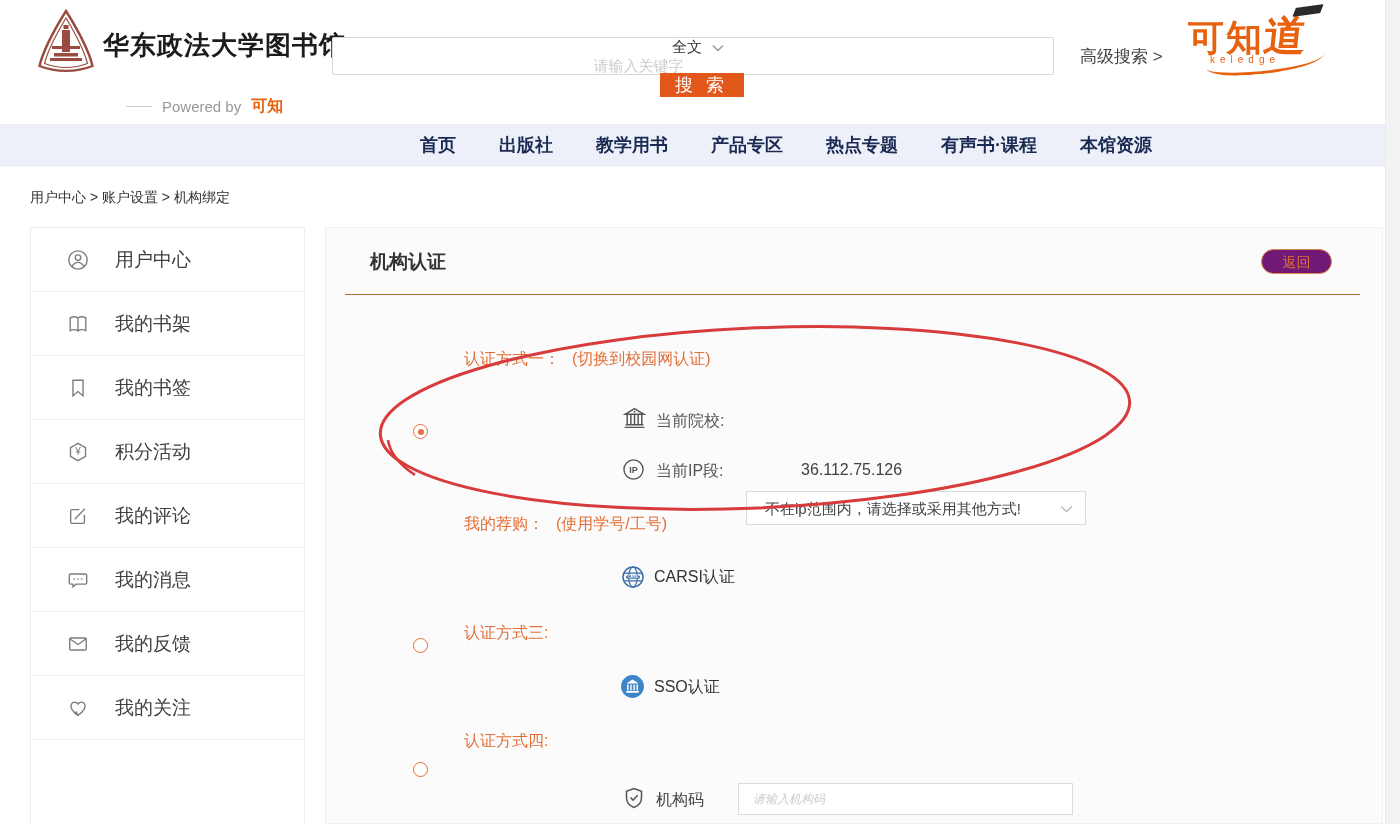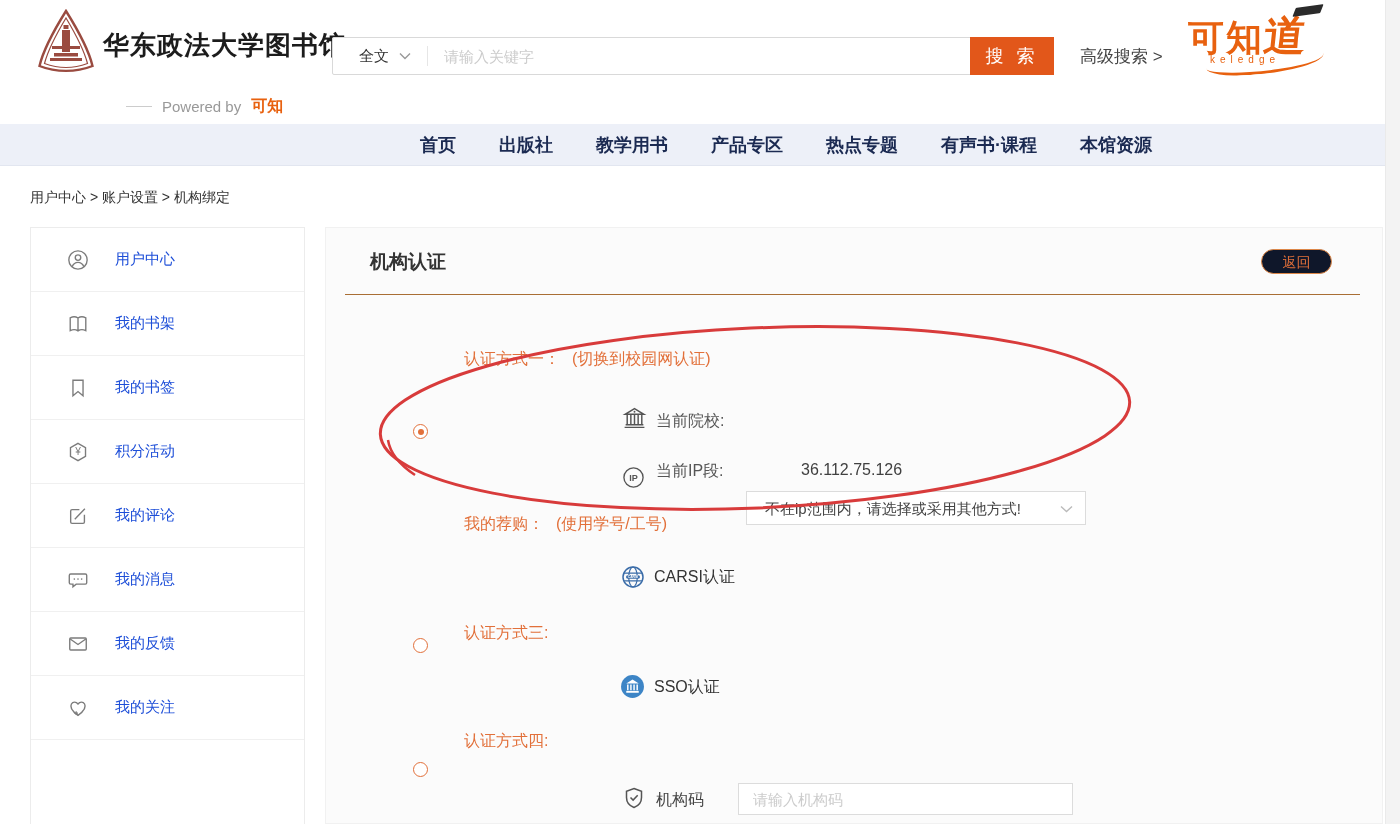--- a/index.html
+++ b/index.html
@@ -32,42 +32,42 @@
 
   
   .nav { position:absolute; left:0; top:124px; width:1400px; height:42px; background:#edf0f8; border-bottom:1px solid #e2e6f0; display:flex; align-items:center; padding-left:420px; gap:43px; }
   .nav-item { font-size:18px; font-weight:700; color:#1b2a52; cursor:pointer; white-space:nowrap; }
 
   .breadcrumb { font-size:14px; color:#333; }
 
   
   .sidebar { position:absolute; left:30px; top:227px; width:275px; height:597px; background:#fff; border:1px solid #ececec; border-bottom:none; }
   .side-item { display:flex; align-items:center; height:64px; padding-left:36px; gap:26px; border-bottom:1px solid #f0f0f0; cursor:pointer; }
-  .side-item .lbl { font-size:15px; color:#1d4ed8; }
+  .side-item .lbl { font-size:19px; color:#404040; }
   .side-item svg { flex:0 0 auto; }
 
   
   .panel { position:absolute; left:325px; top:227px; width:1058px; height:597px; background:#fbfbfb; border:1px solid #f1f1f1; }
   .panel-title { font-size:19px; font-weight:700; color:#333; }
-  .back-btn { width:71px; height:25px; border:1px solid #dd8748; border-radius:13px; background:#0f172a; color:#e2703a; font-size:14px; cursor:pointer; font-family:inherit; line-height:22px; }
+  .back-btn { width:71px; height:25px; border:1px solid #dd8748; border-radius:13px; background:#701a75; color:#e2703a; font-size:14px; cursor:pointer; font-family:inherit; line-height:22px; }
   .title-rule { height:1px; background:#a96e34; }
 
   .radio { width:15px; height:15px; border:1px solid #e2703a; border-radius:50%; background:#fff; position:relative; cursor:pointer; }
   .radio.on::after { content:""; position:absolute; left:3.5px; top:3.5px; width:6px; height:6px; border-radius:50%; background:#e2703a; }
   .m-label { font-size:16px; color:#e2703a; white-space:nowrap; }
   .m-label .note { margin-left:12px; }
 
   .row-label { font-size:16px; color:#555; }
   .row-value { font-size:16px; color:#404040; }
 
   .select { position:relative; width:340px; height:34px; border:1px solid #dcdcdc; background:#fff; cursor:pointer; }
   .select .sel-text { position:absolute; left:18px; top:8px; font-size:15px; color:#444; white-space:nowrap; }
   .select .chev { position:absolute; right:12px; top:13px; }
 
-  .org-input { width:335px; height:32px; border:1px solid #dcdcdc; background:#fff; font-size:15px; padding:0 14px; outline:none; color:#333; font-family:inherit; }
+  .org-input { width:335px; height:32px; border:1px solid #dcdcdc; background:#fff; font-size:12px; padding:0 14px; outline:none; color:#333; font-family:inherit;font-style:italic; }
   .org-input::placeholder { color:#ccc; }
 
   .scroll-track { position:absolute; right:0; top:0; width:15px; height:824px; background:#f3f3f3; border-left:1px solid #eaeaea; }
 </style>
 </head>
 <body>
 
 <div id="page">
 
   <div class="abs" style="left:36px; top:8px;">
@@ -81,21 +81,21 @@
       <rect x="14" y="50" width="32" height="3" fill="#9a4b40"></rect>
     </svg>
   </div>
   <div class="abs uni-name" style="left:103px; top:28px;">华东政法大学图书馆</div>
   <div class="abs powered" style="left:126px; top:96px;">
     <span class="dash"></span>
     <span>Powered by</span>
     <span class="brand">可知</span>
   </div>
 
-  <div class="abs search-box" style="left:332px; top:37px;">
+  <div class="abs search-box" style="left:332px; top:37px;flex-direction:column;">
     <div class="scope">
       <span class="scope-label">全文</span>
       <svg width="12" height="8" viewBox="0 0 12 8">
           <polyline points="1,1.5 6,6.5 11,1.5" fill="none" stroke="#999" stroke-width="1.4"></polyline>
         </svg>
     </div>
     <div class="search-divider"></div>
     <input class="search-input" type="text" placeholder="请输入关键字" style="">
     <button class="search-btn">搜 索</button>
   </div>
@@ -199,21 +199,21 @@
       </svg>
   </div>
   <div class="abs row-label" style="left:656px; top:411px;">当前院校:</div>
   <div class="abs select" style="left:746px; top:402px;">
     <span class="sel-text">不在ip范围内，请选择或采用其他方式!</span>
     <svg class="chev" width="13" height="8" viewBox="0 0 13 8">
         <polyline points="1,1.5 6.5,6.5 12,1.5" fill="none" stroke="#bbb" stroke-width="1.4"></polyline>
       </svg>
   </div>
 
-  <div class="abs" style="left:622px; top:458px;margin-top:8px;">
+  <div class="abs" style="left:622px; top:458px;">
     <svg width="23" height="23" viewBox="0 0 24 24">
         <circle cx="12" cy="12" r="10" fill="none" stroke="#555" stroke-width="1.4"></circle>
         <text x="12" y="16" text-anchor="middle" font-size="9.5" font-weight="bold" fill="#555" font-family="sans-serif">IP</text>
       </svg>
   </div>
   <div class="abs row-label" style="left:656px; top:461px;">当前IP段:</div>
   <div class="abs row-value" style="left:801px; top:461px;">36.112.75.126</div>
 
   <div class="abs radio" style="left:413px; top:515px;"></div>
   <div class="abs m-label" style="left:464px; top:514px;"><span>我的荐购：</span><span class="note">(使用学号/工号)</span></div>

